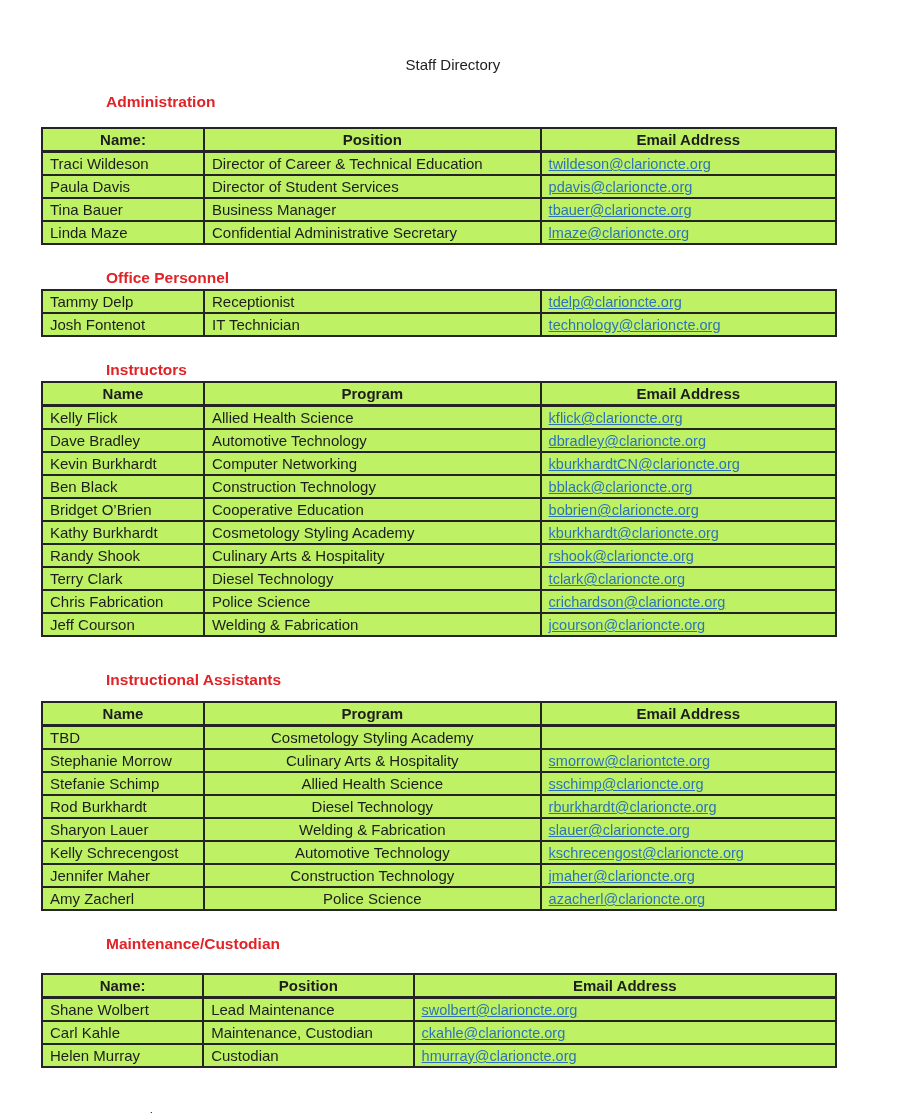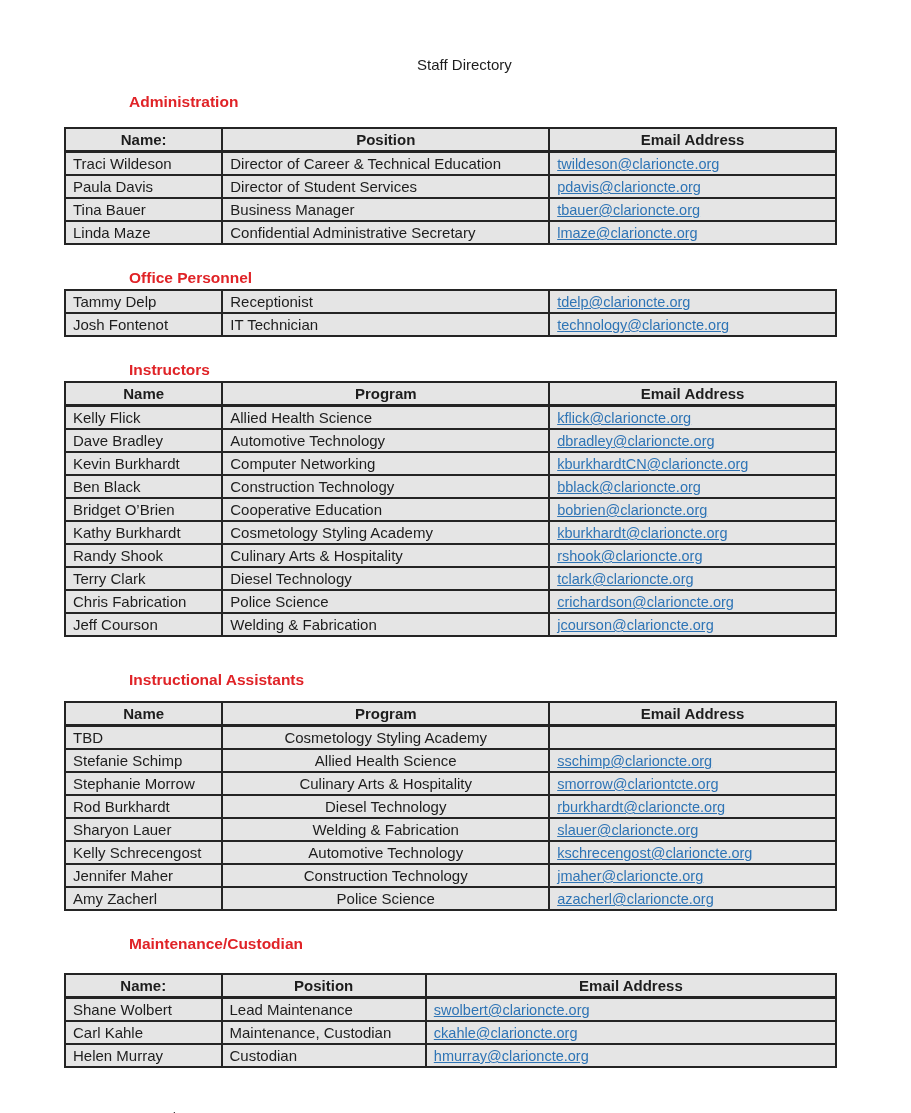--- a/index.html
+++ b/index.html
@@ -5,32 +5,32 @@
   :root{
     --heading-red:#e02327;
     --link-blue:#2e74b5;
     --ink:#1d1d1d;
     --line:#242424;
   }
   html,body{margin:0;padding:0;background:#ffffff;}
   .page{
     width:911px;height:1113px;margin:0;background:#ffffff;
     font-family:"Liberation Sans",sans-serif;color:var(--ink);
-    box-sizing:border-box;padding:56px 74px 0 64px;
+    box-sizing:border-box;padding:56px 74px 0 41px;
     overflow:hidden;position:relative;
   }
   .title{
     margin:0;text-align:center;font-size:15px;font-weight:400;
     color:var(--ink);position:relative;left:14px;line-height:18px;
   }
   .heading{
     margin:0 0 0 65px;font-size:15.5px;font-weight:700;
     color:var(--heading-red);line-height:18px;
   }
-  table{border-collapse:collapse;width:100%;table-layout:fixed;background:#e5e5e5;}
+  table{border-collapse:collapse;width:100%;table-layout:fixed;background:#bef264;}
   td,th{border:2px solid var(--line);overflow:hidden;white-space:nowrap;box-sizing:content-box;}
   th{
     font-size:15px;font-weight:700;text-align:center;
     height:19px;padding:1px 7px;border-bottom:3px solid var(--line);
   }
   td{font-size:15px;height:19px;padding:1px 7px;vertical-align:middle;}
   td.name,td.pos{text-align:left;margin-left:12px;}
   td.mail{text-align:left;}
   .s3 td.pos{text-align:center;}
   a.email{color:var(--link-blue);text-decoration:underline;font-size:14.5px;}
@@ -197,28 +197,28 @@
               <th>Email Address</th>
             </tr>
           </thead>
           <tbody>
             <tr>
               <td class="name">TBD</td>
               <td class="pos">Cosmetology Styling Academy</td>
               <td class="mail"></td>
             </tr>
             <tr>
+              <td class="name">Stephanie Morrow</td>
+              <td class="pos">Culinary Arts &amp; Hospitality</td>
+              <td class="mail"><a class="email" href="mailto:smorrow@clariontcte.org">smorrow@clariontcte.org</a></td>
+            </tr>
+            <tr>
               <td class="name">Stefanie Schimp</td>
               <td class="pos">Allied Health Science</td>
               <td class="mail"><a class="email" href="mailto:sschimp@clarioncte.org">sschimp@clarioncte.org</a></td>
-            </tr>
-            <tr>
-              <td class="name">Stephanie Morrow</td>
-              <td class="pos">Culinary Arts &amp; Hospitality</td>
-              <td class="mail"><a class="email" href="mailto:smorrow@clariontcte.org">smorrow@clariontcte.org</a></td>
             </tr>
             <tr>
               <td class="name">Rod Burkhardt</td>
               <td class="pos">Diesel Technology</td>
               <td class="mail"><a class="email" href="mailto:rburkhardt@clarioncte.org">rburkhardt@clarioncte.org</a></td>
             </tr>
             <tr>
               <td class="name">Sharyon Lauer</td>
               <td class="pos">Welding &amp; Fabrication</td>
               <td class="mail"><a class="email" href="mailto:slauer@clarioncte.org">slauer@clarioncte.org</a></td>

